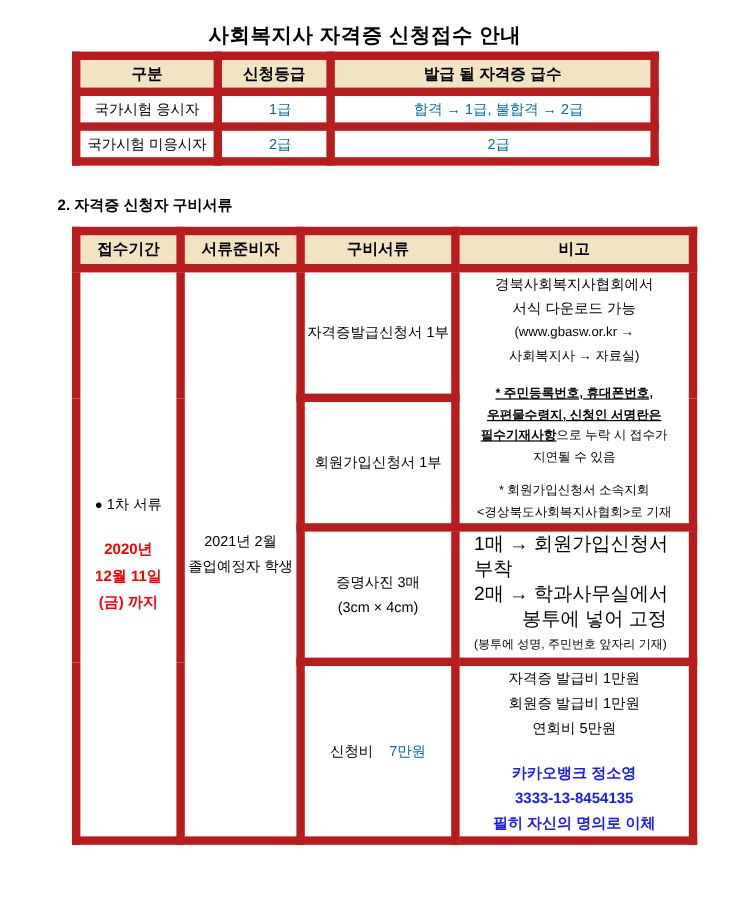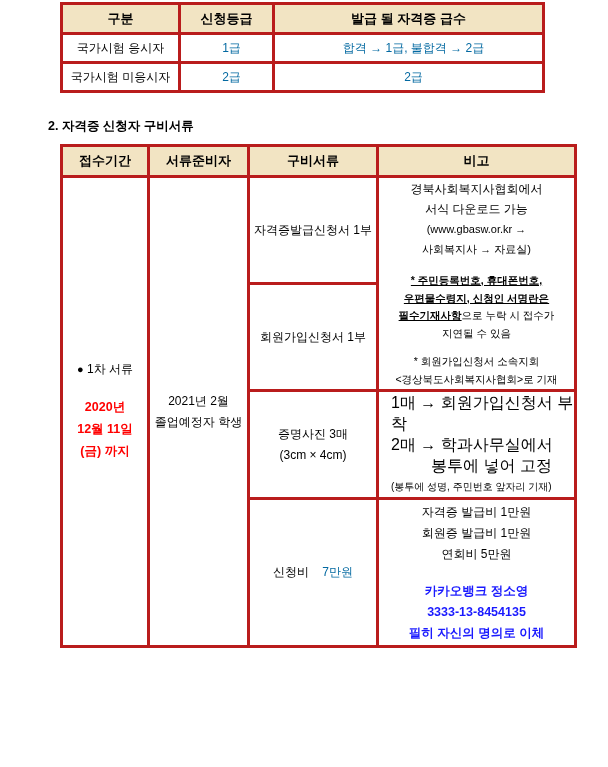--- a/index.html
+++ b/index.html
@@ -31,21 +31,21 @@
   .sec-heading.second { margin-top: 26px; }
 
   table {
     border-collapse: collapse;
     margin-left: 60px;
     table-layout: fixed;
   }
   table.t1 { margin-top: 2px; }
   table.t2 { margin-top: 11px; }
   th, td {
-    border: 3px solid #b91c1c;
+    border: 7px solid #b91c1c;
     text-align: center;
     vertical-align: middle;
     font-size: 12px;
     padding: 0;
   }
   table { border: 2px solid #000; }
   tr.hdr th {
     background: #F2E4C3;
     font-size: 13px;
     font-weight: bold;
@@ -96,20 +96,21 @@
 
   .remark-fee div { line-height: 21px; font-size: 12px; }
   .remark-fee .gap { height: 16px; }
   .remark-fee .bank { font-size: 12.5px; font-weight: bold; color: #1A1AFF; }
 </style>
 </head>
 <body>
 
 <div class="page">
 
+  <div class="doc-title">사회복지사 자격증 신청접수 안내</div>
 
 
   <table class="t1">
     <tbody>
         <tr class="hdr">
       <th class="c1">구분</th>
       <th class="c2">신청등급</th>
       <th class="c3">발급 될 자격증 급수</th>
     </tr>
     <tr class="r">

